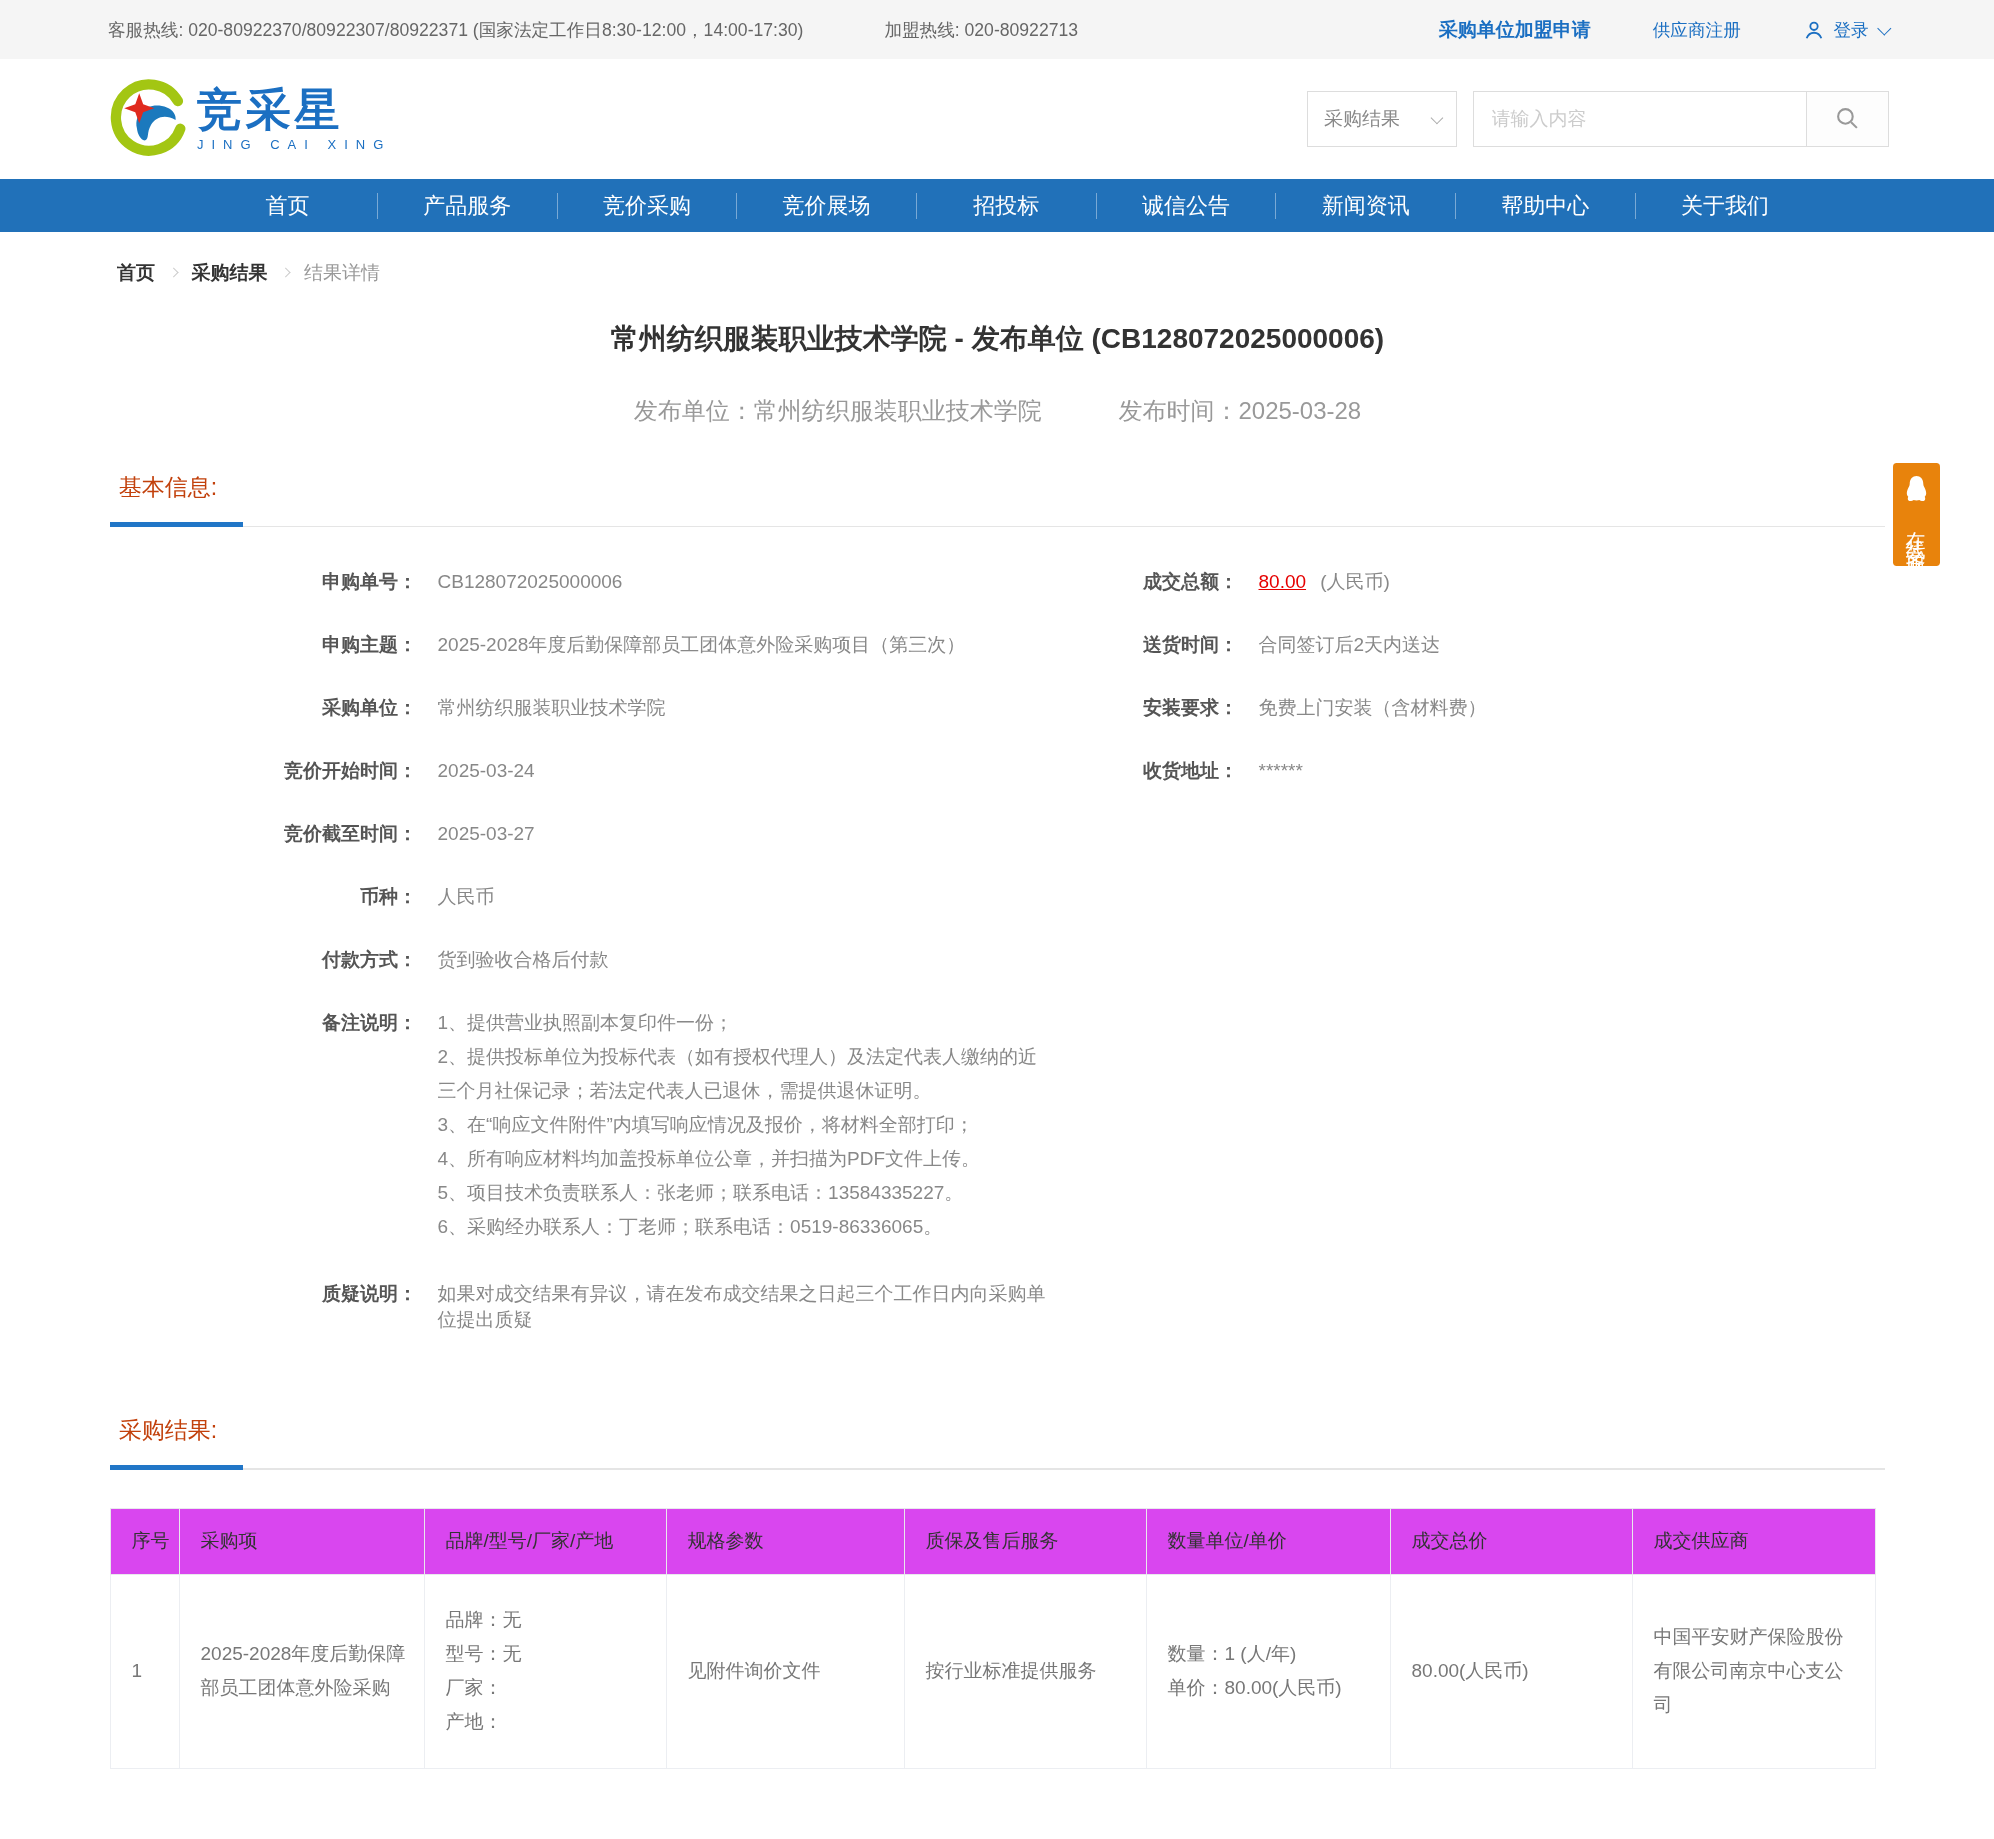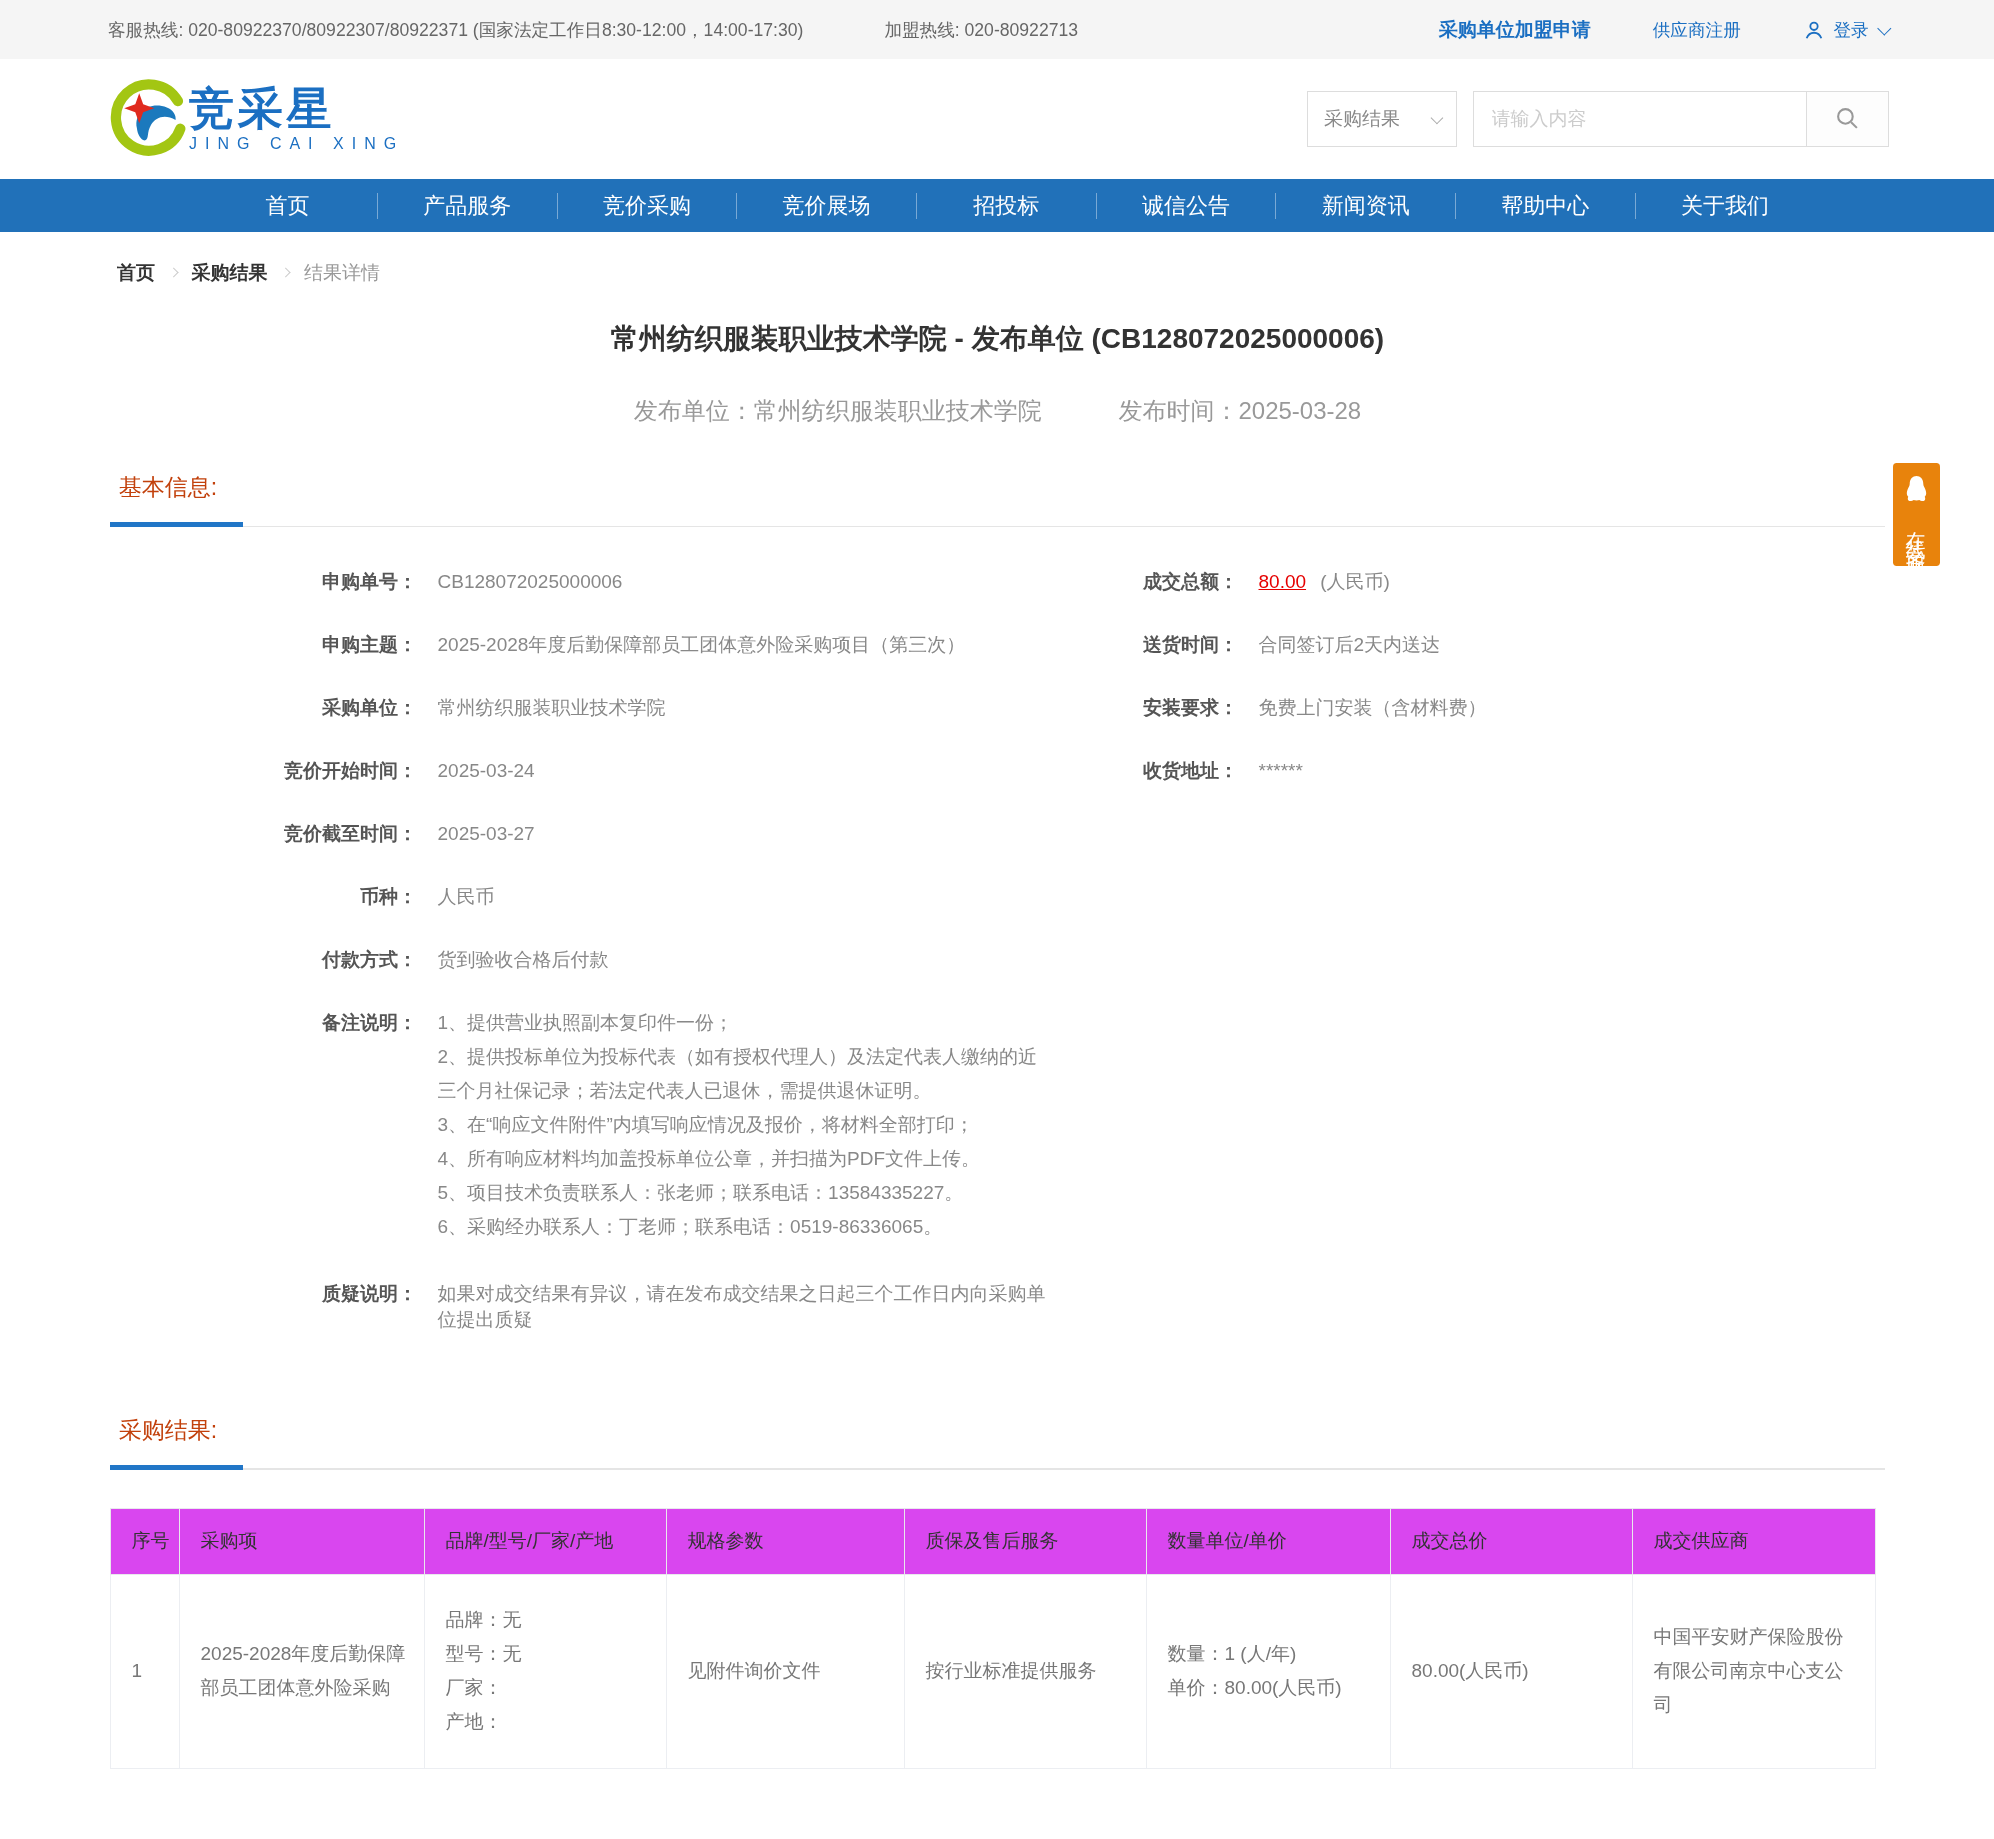--- a/index.html
+++ b/index.html
@@ -14,24 +14,24 @@
   .topbar-left { display:flex; gap:81px; }
   .topbar-right { display:flex; align-items:center; gap:62px; }
   .apply-link { color:#1b6fc2; font-weight:bold; font-size:19px; cursor:pointer; }
   .reg-link { color:#1b6fc2; cursor:pointer; }
   .login { display:flex; align-items:center; gap:8.8px; color:#1b6fc2; cursor:pointer; }
   .chev { width:9.5px; height:9.5px; border-right:1.5px solid #1b6fc2; border-bottom:1.5px solid #1b6fc2;
     transform:rotate(45deg) translateY(-2.2px); display:inline-block; }
   
   .header { height:120px; background:#fff; display:flex; align-items:center;
     justify-content:space-between; padding:0 106px 0 110px; }
-  .logo { display:flex; align-items:center; gap:0; cursor:pointer; }
+  .logo { display:flex; align-items:center; gap:8px; cursor:pointer; }
   .logo-texts { display:flex; flex-direction:column; }
   .logo-main { font-size:45px; font-weight:bold; color:#1b6fc2; letter-spacing:3.7px; line-height:1.05; }
-  .logo-sub { font-size:16px; color:#1b6fc2; letter-spacing:8px; margin-top:2.9px; }
+  .logo-sub { font-size:13px; color:#1b6fc2; letter-spacing:8px; margin-top:2.9px; }
   .search { display:flex; align-items:center; }
   .search-select { width:150px; height:56px; border:0.7px solid #ddd; background:#fff; color:#888;
     font-size:19px; display:flex; align-items:center; justify-content:space-between;
     padding:0 16px; margin-right:16px; cursor:pointer; }
   .sel-chev { width:8.8px; height:8.8px; border-right:1.5px solid #aaa; border-bottom:1.5px solid #aaa;
     transform:rotate(45deg) translateY(-2.2px); }
   .search-input { width:334px; height:56px; border:0.7px solid #ddd; padding:0 17.6px;
     font-size:19px; color:#333; outline:none; }
   .search-input::placeholder { color:#ccc; }
   .search-btn { width:82px; height:56px; border:0.7px solid #ddd; border-left:none; background:#fdfdfd;

